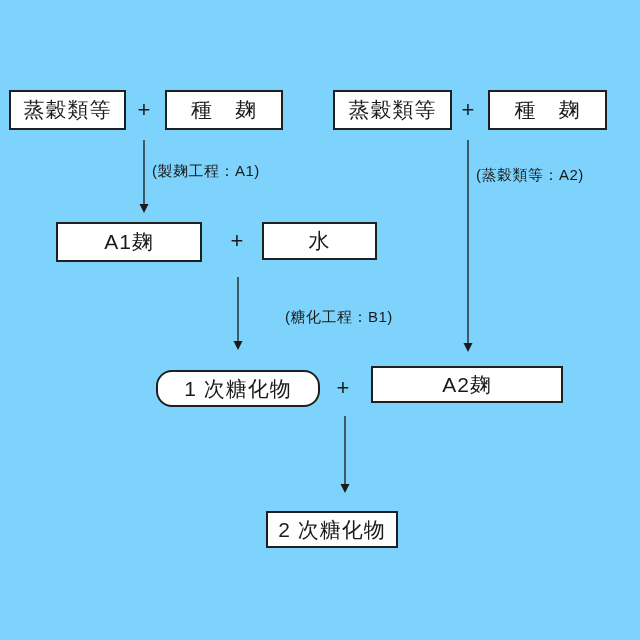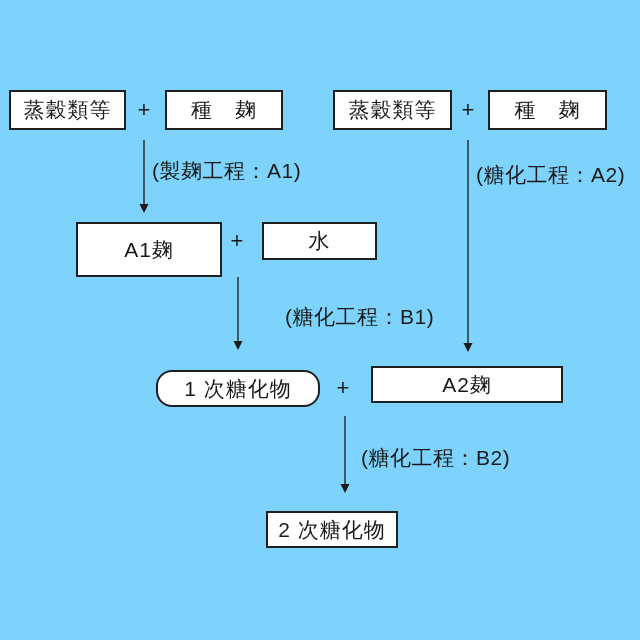--- a/index.html
+++ b/index.html
@@ -38,21 +38,21 @@
     position: absolute;
     width: 24px; height: 26px;
     display: flex;
     align-items: center;
     justify-content: center;
     font-size: 22px;
     color: #1a1a1a;
   }
   .plabel {
     position: absolute;
-    font-size: 21px;
+    font-size: 15px;
     line-height: 24px;
     letter-spacing: 0.5px;
     white-space: nowrap;
     color: #1a1a1a;
   }
 </style>
 </head>
 <body>
 
 <div id="canvas">
@@ -78,29 +78,28 @@
 
   <div class="box" style="left:9px; top:90px; width:117px; height:40px;">蒸穀類等</div>
   <div class="plus" style="left:132px; top:97px;">+</div>
   <div class="box" style="left:165px; top:90px; width:118px; height:40px;">種　麹</div>
 
   <div class="box" style="left:333px; top:90px; width:119px; height:40px;">蒸穀類等</div>
   <div class="plus" style="left:456px; top:97px;">+</div>
   <div class="box" style="left:488px; top:90px; width:119px; height:40px;">種　麹</div>
 
   <div class="plabel" style="left:152px; top:159px;">(製麹工程：A1)</div>
-  <div class="plabel" style="left:476px; top:163px;">(糖化工程：A2)</div>
+  <div class="plabel" style="left:476px; top:163px;">(蒸穀類等：A2)</div>
 
-  <div class="box" style="left:76px; top:222px; width:146px; height:55px;">A1麹</div>
+  <div class="box" style="left:56px; top:222px; width:146px; height:40px;">A1麹</div>
   <div class="plus" style="left:225px; top:228px;">+</div>
   <div class="box" style="left:262px; top:222px; width:115px; height:38px;">水</div>
 
   <div class="plabel" style="left:261px; top:305px;margin-left:24px;">(糖化工程：B1)</div>
 
   <div class="box" style="left:156px; top:370px; width:164px; height:37px;border-radius:16px;">1 次糖化物</div>
   <div class="plus" style="left:331px; top:375px;">+</div>
   <div class="box" style="left:371px; top:366px; width:192px; height:37px;">A2麹</div>
 
-  <div class="plabel" style="left:361px; top:446px;">(糖化工程：B2)</div>
 
   <div class="box" style="left:266px; top:511px; width:132px; height:37px;">2 次糖化物</div>
 
 </div>
 
 </body></html>

